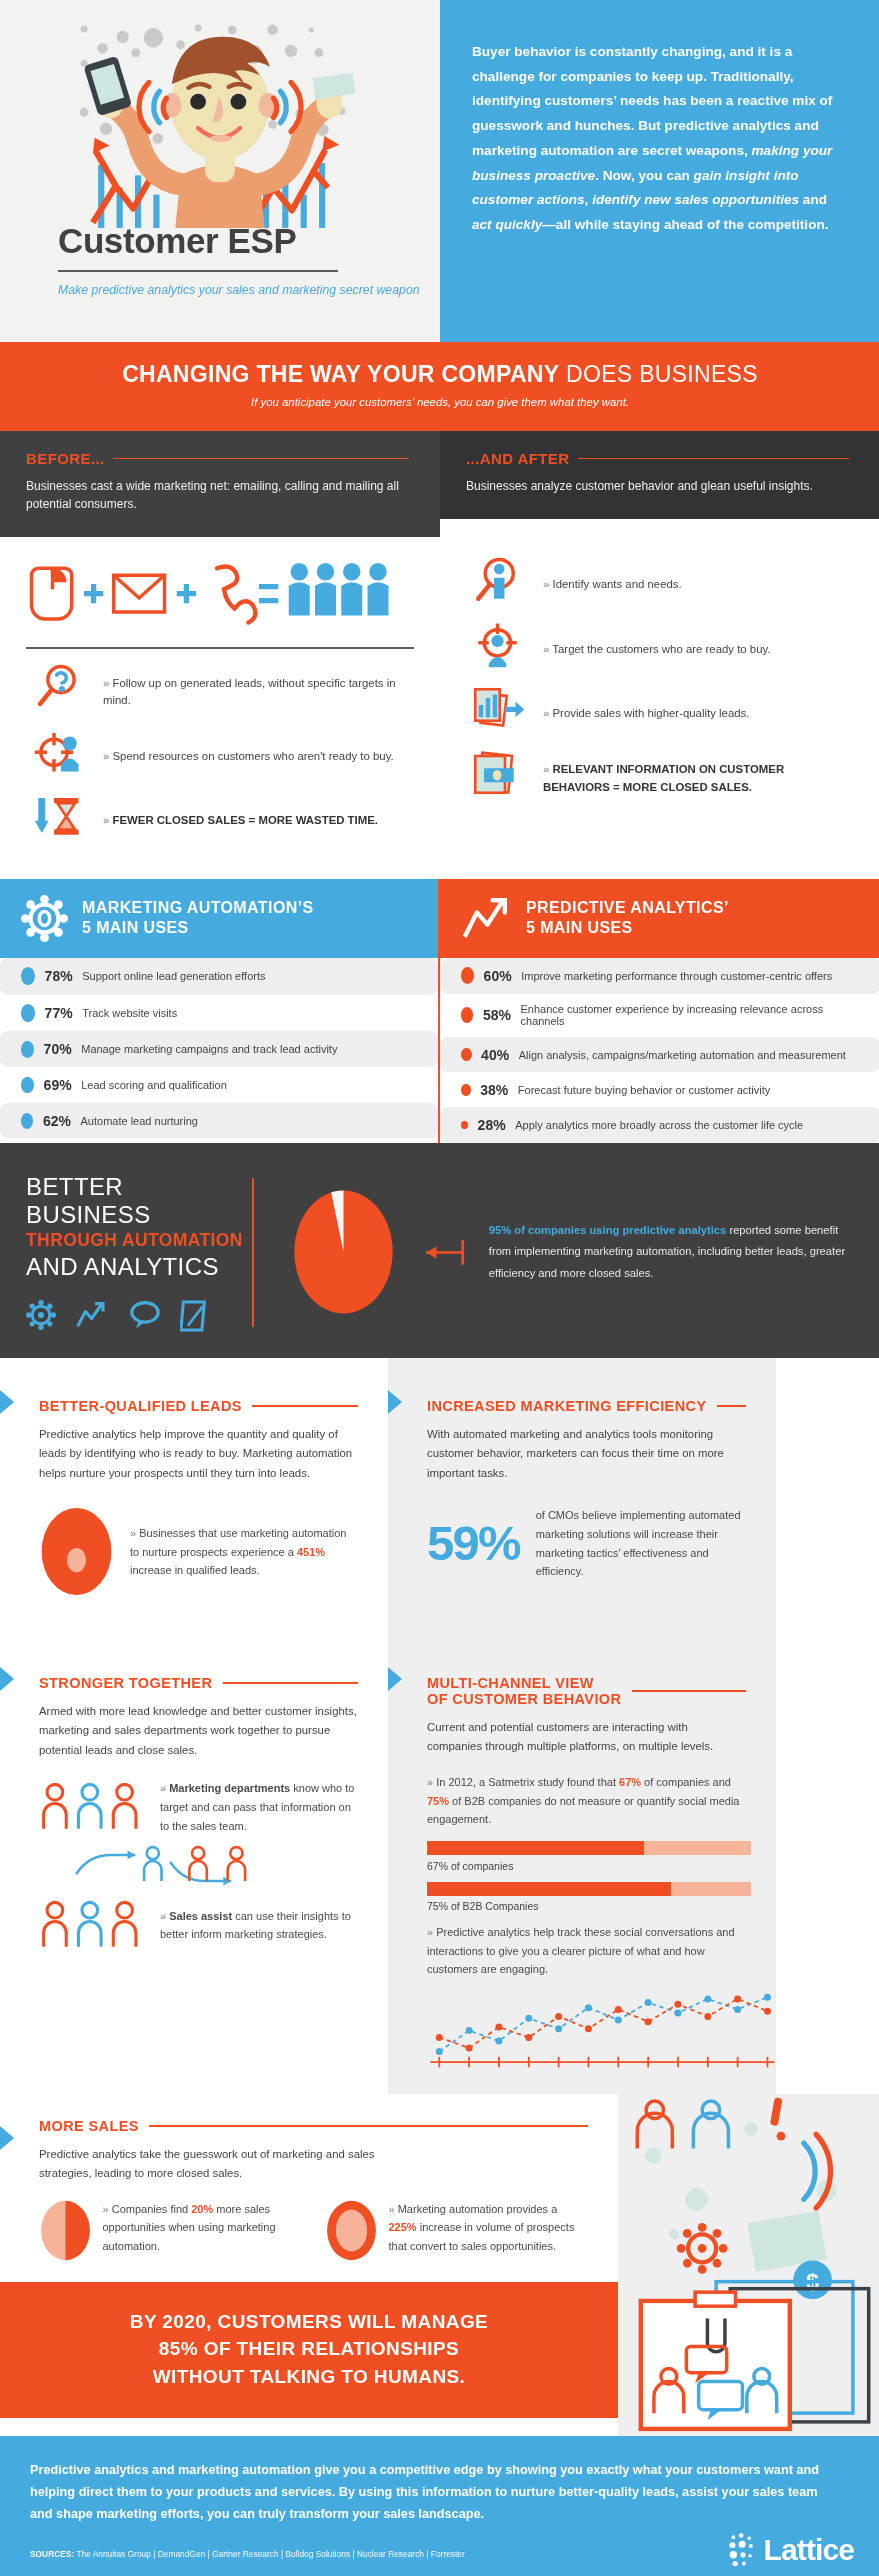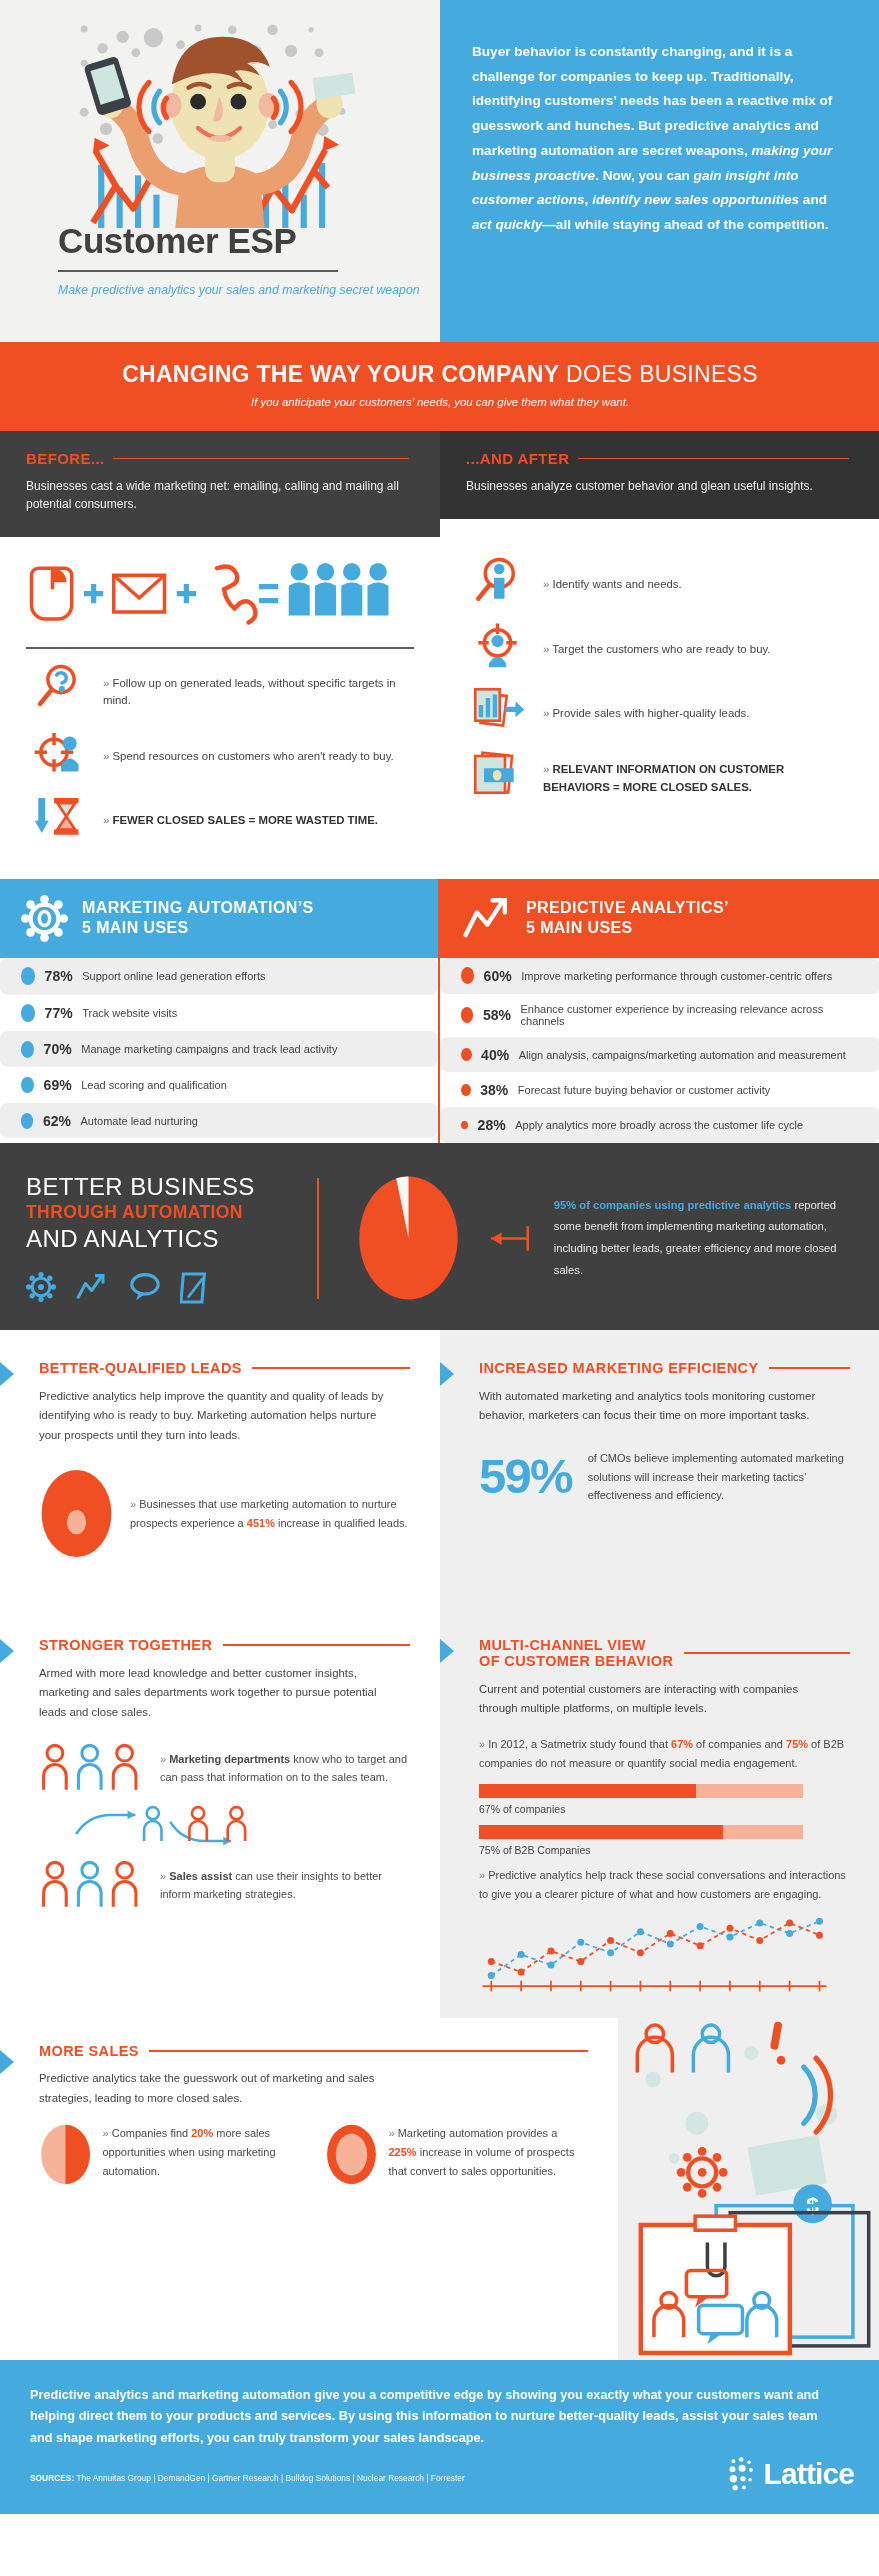--- a/index.html
+++ b/index.html
@@ -63,33 +63,33 @@
   .uses-head h3 { font-size:16px; font-weight:bold; line-height:1.3; letter-spacing:0.4px; }
   .use-row { display:flex; align-items:center; gap:9.6px; padding:9.6px 21px; font-size:11px;border-radius:8px; }
   .use-row.alt { background:#eeeeee; }
   .use-dot { border-radius:50%; flex:none; }
   .use-pct { font-weight:bold; font-size:14px; color:#333; flex:none; }
   .use-label { color:#444; }
   .uses-col.left { border-right:2.6px solid #f04e23; }
 
   
   .bb { background:#404040; display:flex; padding:30px 0 26px; color:#fff; }
-  .bb-left { width:317px; padding-left:26px; }
+  .bb-left { width:252px; padding-left:26px; }
   .bb-left .l1 { font-size:24px; letter-spacing:0.4px; }
   .bb-left .l2 { font-size:17.5px; font-weight:bold; color:#f04e23; letter-spacing:0.4px; margin:1.8px 0; }
   .bb-left .l3 { font-size:24px; letter-spacing:0.4px; }
   .bb-icons { display:flex; gap:19px; margin-top:19px; }
   .bb-sep { width:1.8px; background:#f04e23; margin:5.3px 35px 5.3px 0; }
   .bb-right { flex:1; display:flex; align-items:center; gap:19px; padding-right:26px; }
   .bb-txt { font-size:11.2px; line-height:1.95; color:#e8e8e8; }
   .bb-txt .hl { color:#45aade; font-weight:bold; }
 
   
   .quad { display:flex; }
-  .quad-cell { width:440px; padding:30px 30px 23px 39px; position:relative; min-height:277px; }
+  .quad-cell { width:388px; padding:40px 30px 23px 39px; position:relative; min-height:277px; }
   .quad-cell.white { background:#fff; }
   .quad-cell.grey { background:#efefef; }
   .arrow-tab {
     position:absolute; left:0; top:32px; width:0; height:0;
     border-top:12.3px solid transparent; border-bottom:12.3px solid transparent;
     border-left:14px solid #45aade;
   }
   .quad-title { color:#f04e23; font-size:14.5px; font-weight:bold; letter-spacing:0.4px; }
   .quad-title-row { display:flex; align-items:center; gap:10.5px; }
   .quad-line { flex:1; height:1.8px; background:#f04e23; }
@@ -774,20 +774,27 @@
                 <ellipse cx="30" cy="35" rx="28" ry="34" fill="#f04e23"></ellipse>
                 <ellipse cx="30" cy="35" rx="18" ry="24" fill="#f7b29a"></ellipse>
               </svg>
             </span>
             <p class="small-note"><span class="chev">»</span>
               <span>Marketing automation provides a </span><span class="o">225%</span><span> increase in volume of prospects that convert to sales opportunities.</span>
             </p>
           </div>
         </div>
       </div>
+      <div class="by2020">
+        <p>
+          <span>BY 2020, CUSTOMERS WILL MANAGE</span><br>
+          <span>85% OF THEIR RELATIONSHIPS</span><br>
+          <span>WITHOUT TALKING TO HUMANS.</span>
+        </p>
+      </div>
     </div>
 
     <div class="ms-right">
       <svg width="284" height="342" viewBox="0 0 324 390">
         <rect width="324" height="390" fill="#efefef"></rect>
         <g fill="#cfe5e0" opacity="0.85">
           <circle cx="40" cy="70" r="9"></circle>
             <circle cx="90" cy="120" r="13"></circle>
           <circle cx="152" cy="40" r="8"></circle>
             <circle cx="238" cy="110" r="12"></circle>

